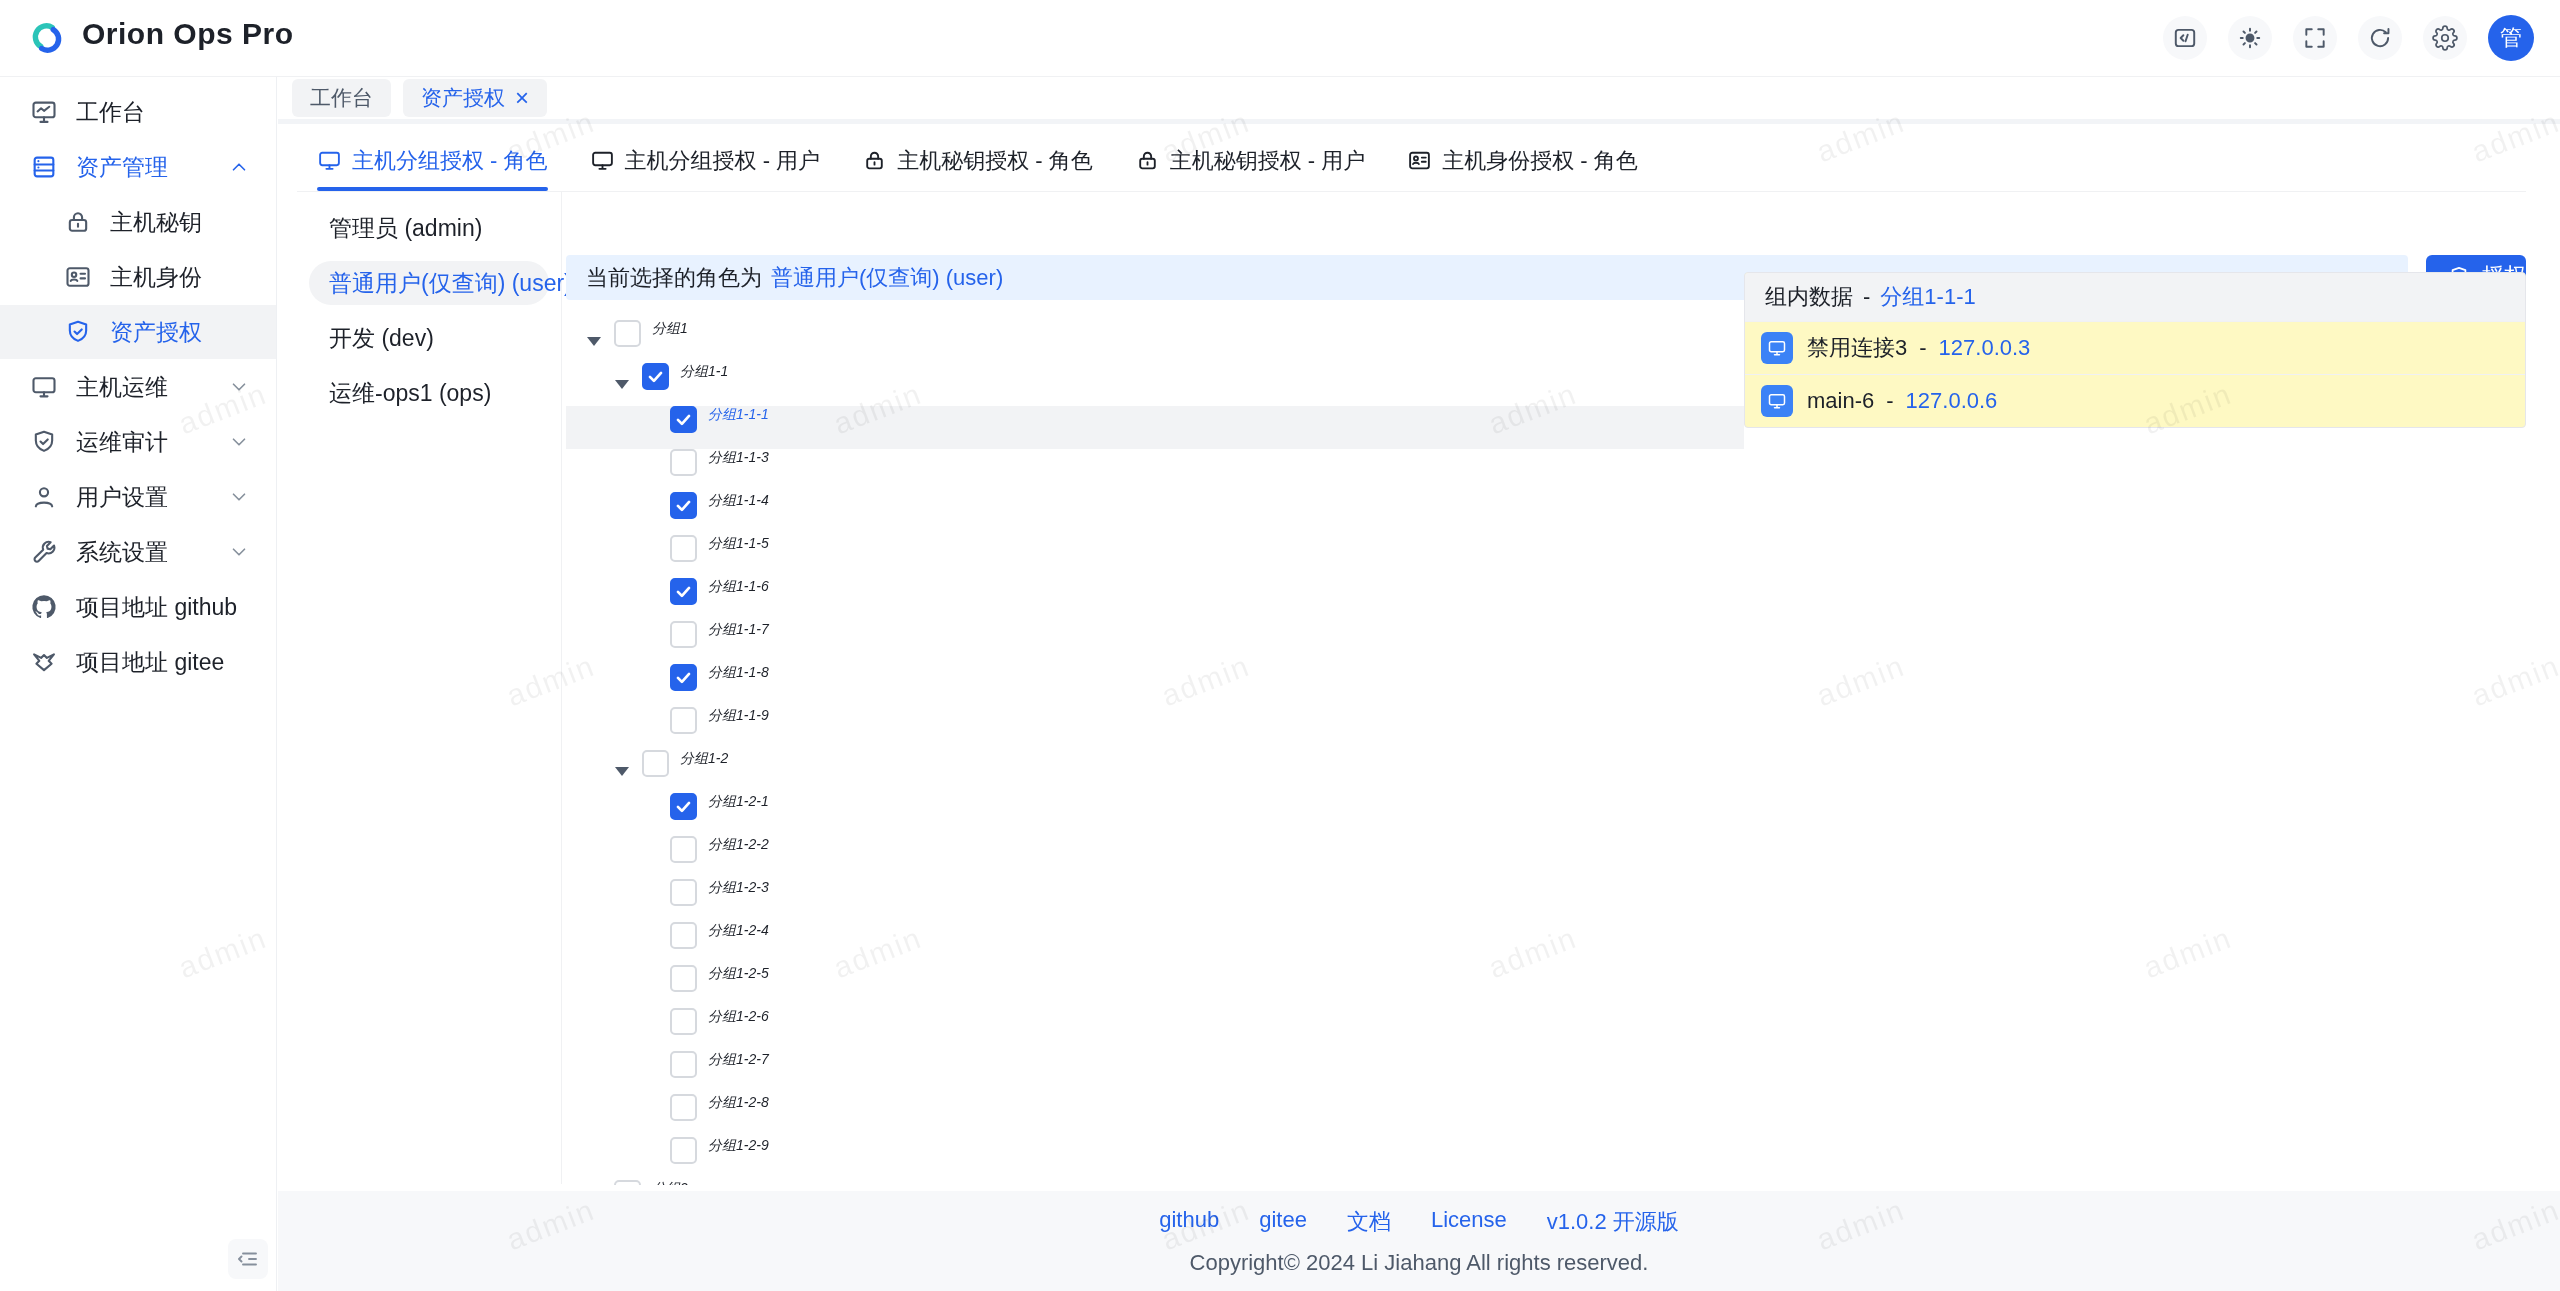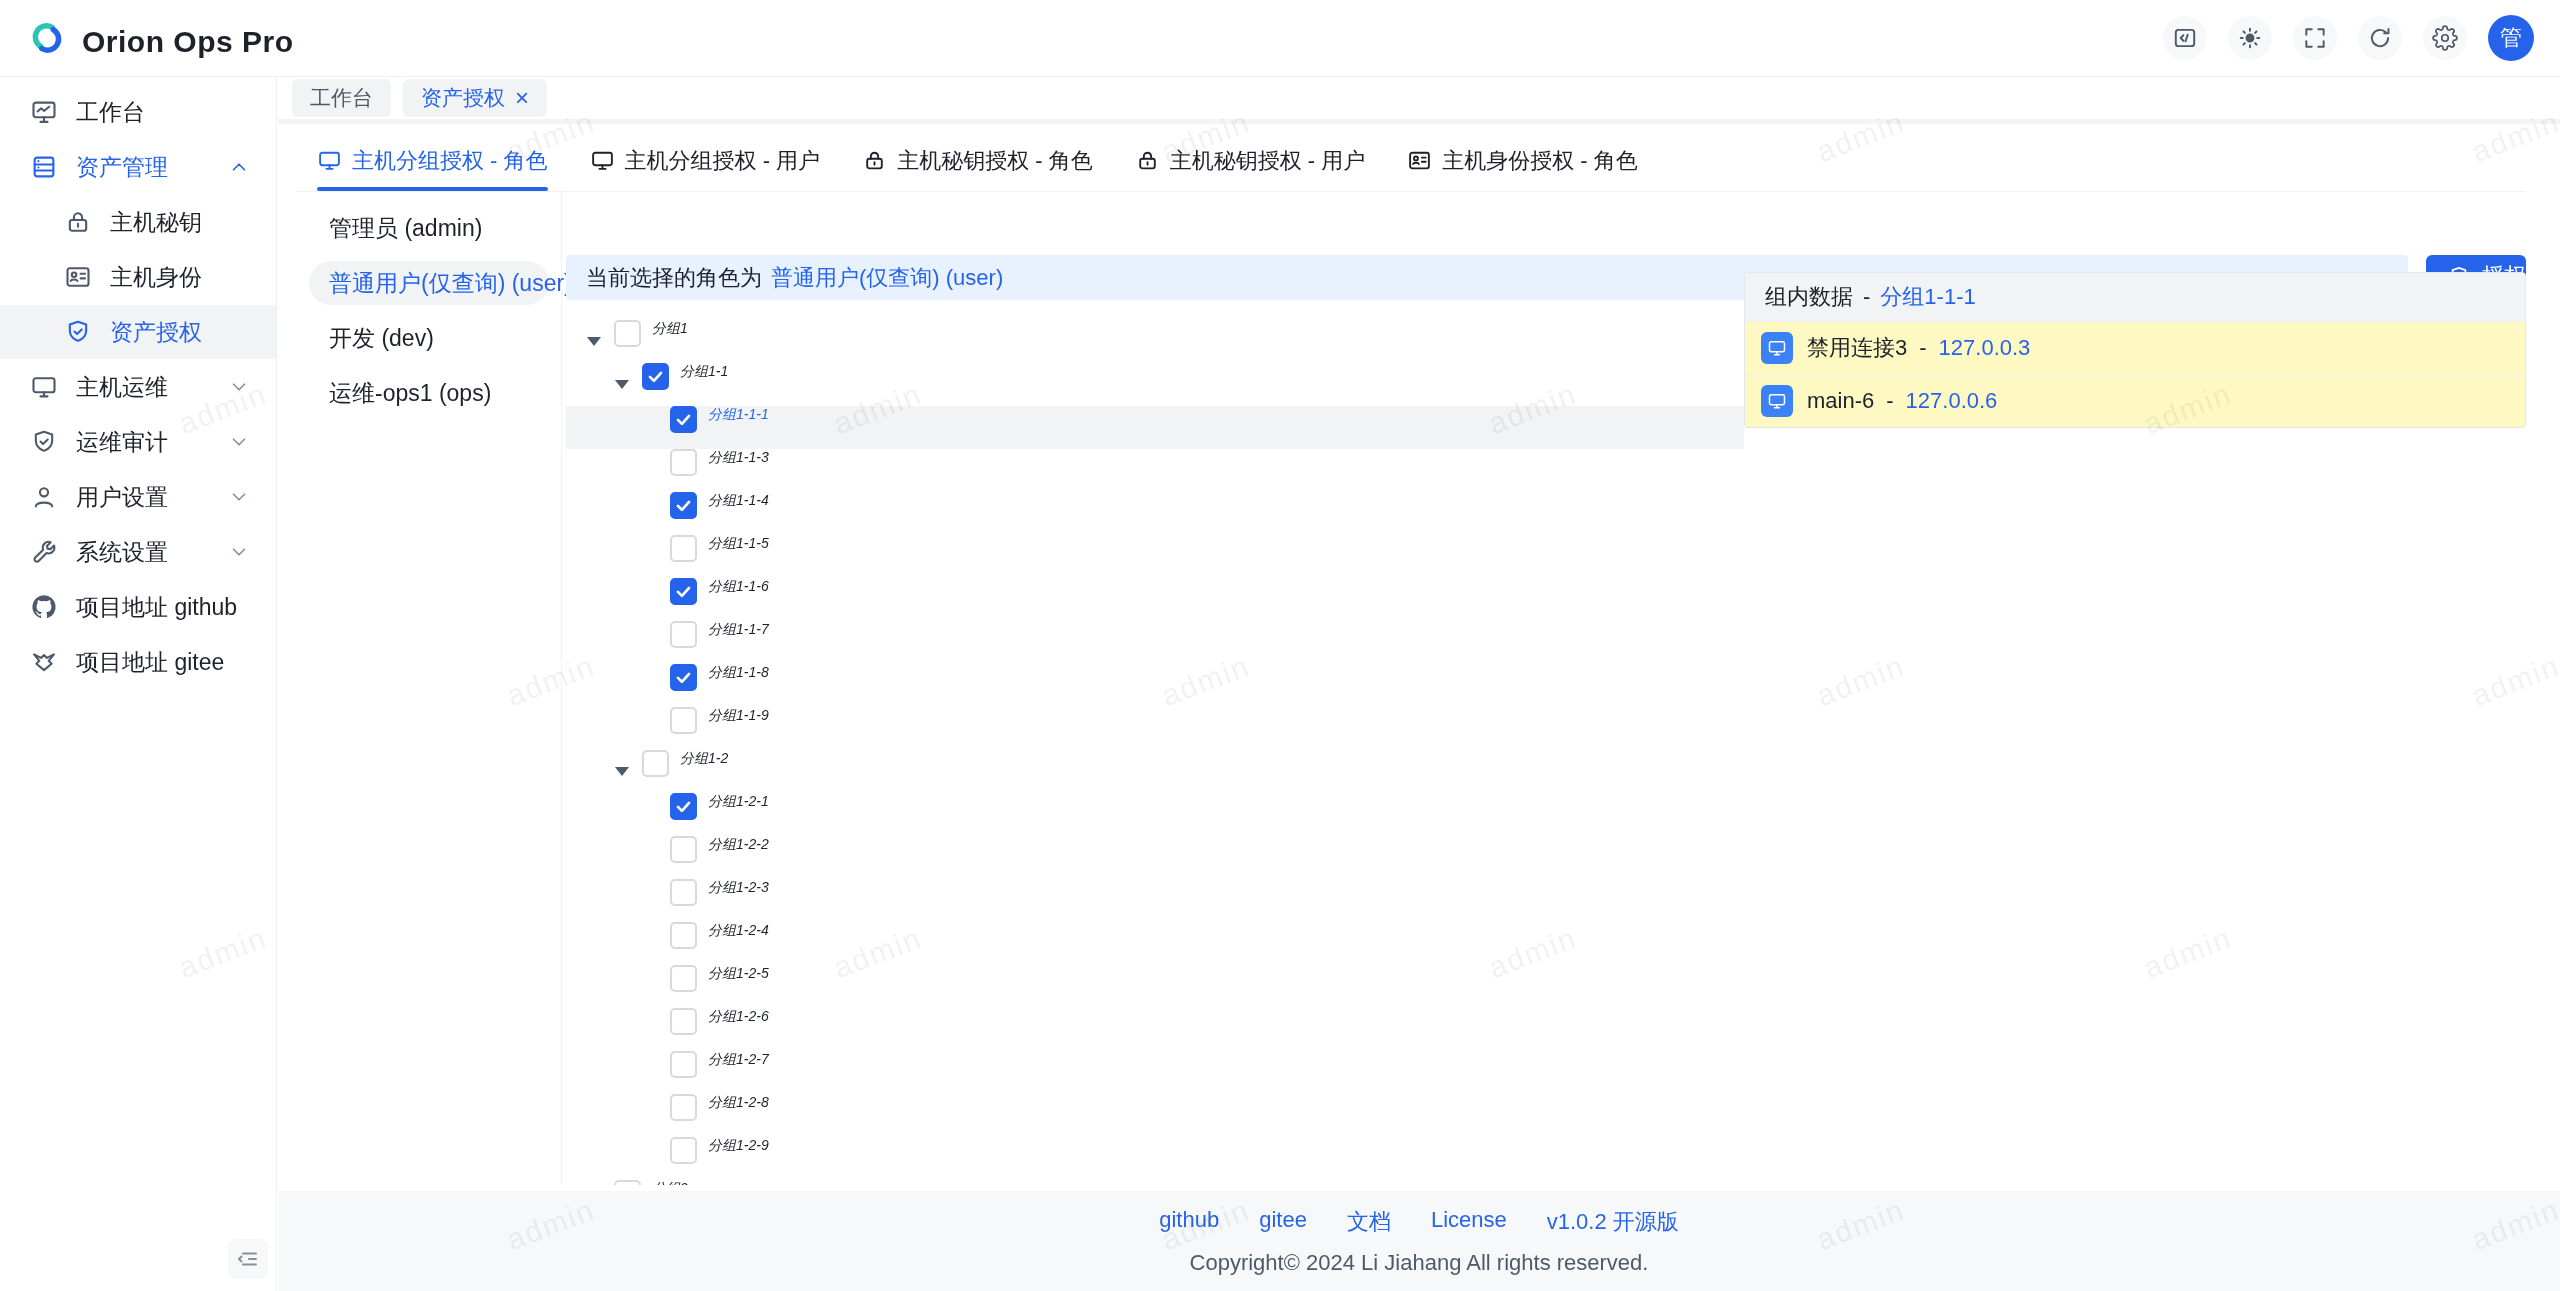--- a/index.html
+++ b/index.html
@@ -4,21 +4,21 @@
 <style>
   * { margin:0; padding:0; box-sizing:border-box; }
   html,body { background:#fff; }
   .screen{ width:2560px; height:1291px; position:relative; overflow:hidden; background:#fff;
     font-family:"Liberation Sans","DejaVu Sans",sans-serif; color:var(--text-main,#1d2129); }
 
   
   .header{ position:absolute; top:0; left:0; right:0; height:77px; background:#fff;
     border-bottom:1px solid #f0f1f3; display:flex; align-items:center; justify-content:space-between;
     padding:0 26px; z-index:6; }
-  .logo-wrap{ display:flex; align-items:flex-end; gap:14px; }
+  .logo-wrap{ display:flex; align-items:flex-start; gap:14px; }
   .logo-title{ font-size:30px; font-weight:700; color:#1d2129; letter-spacing:.5px; }
   .logo-teal{ stroke:var(--logo-teal,#2bc4b8); }
   .logo-blue{ stroke:var(--logo-blue,#2563eb); }
   .header-actions{ display:flex; align-items:center; gap:21px; }
   .hicon{ width:44px; height:44px; border-radius:50%; background:#f7f8fa; color:#4e5969;
     display:flex; align-items:center; justify-content:center; cursor:pointer; }
   .hicon svg{ width:26px; height:26px; }
   .avatar{ width:46px; height:46px; border-radius:50%; background:var(--primary,#2563eb); color:#fff;
     font-size:22px; display:flex; align-items:center; justify-content:center; cursor:pointer; }
 

